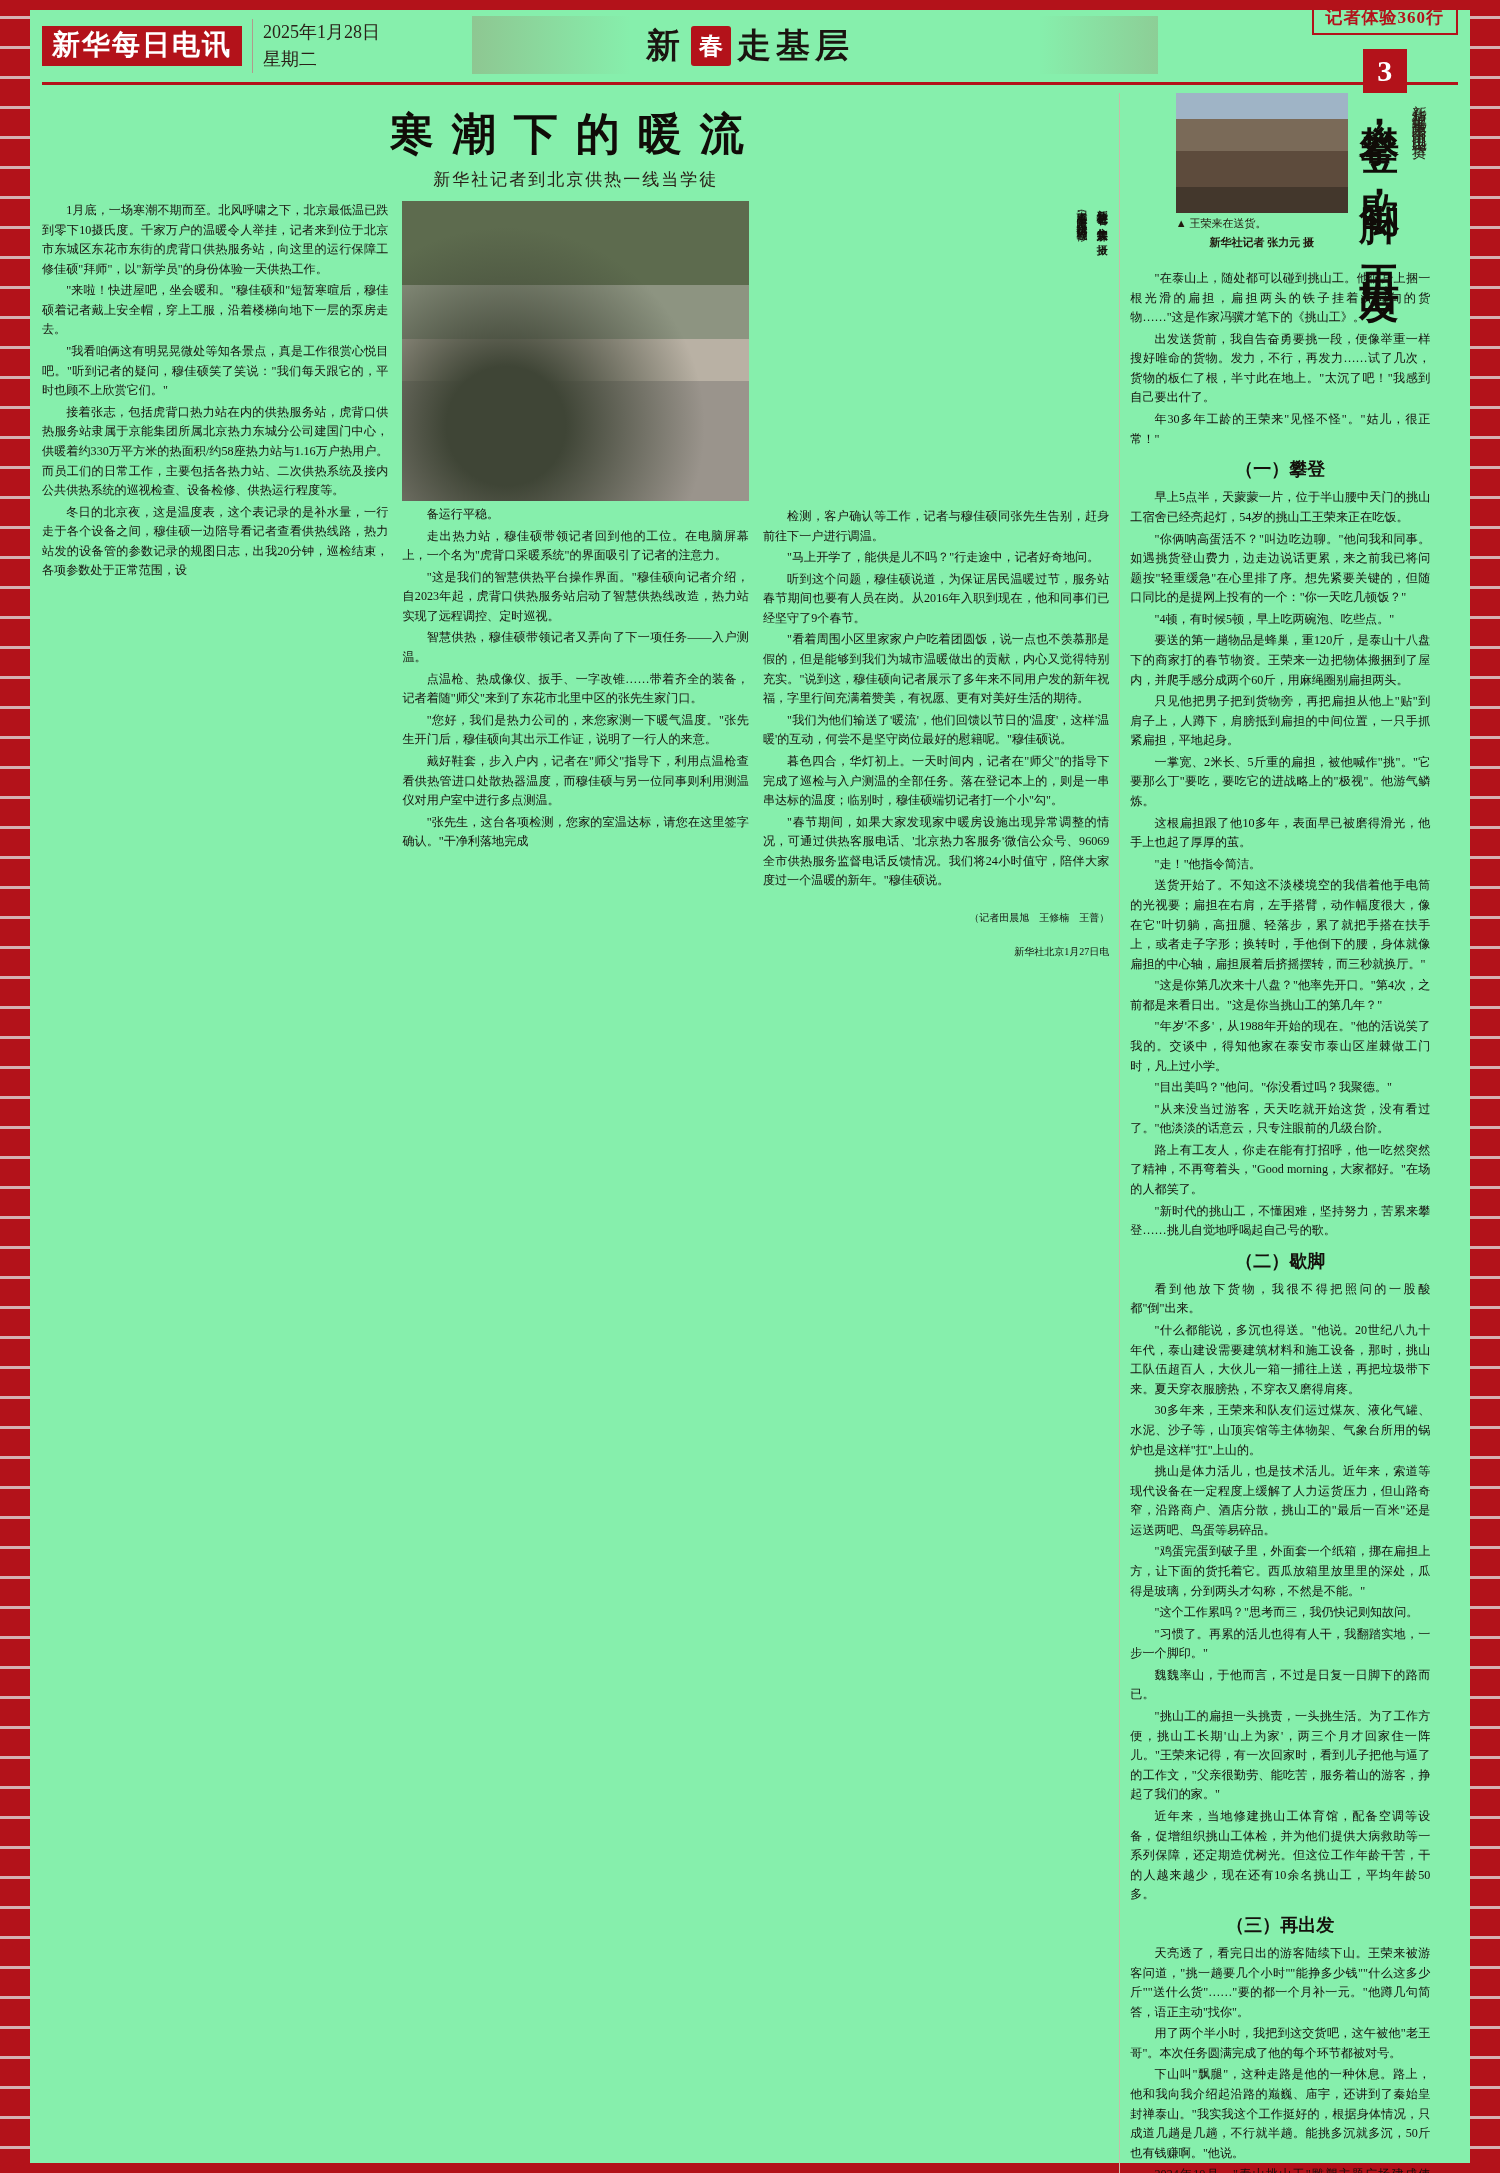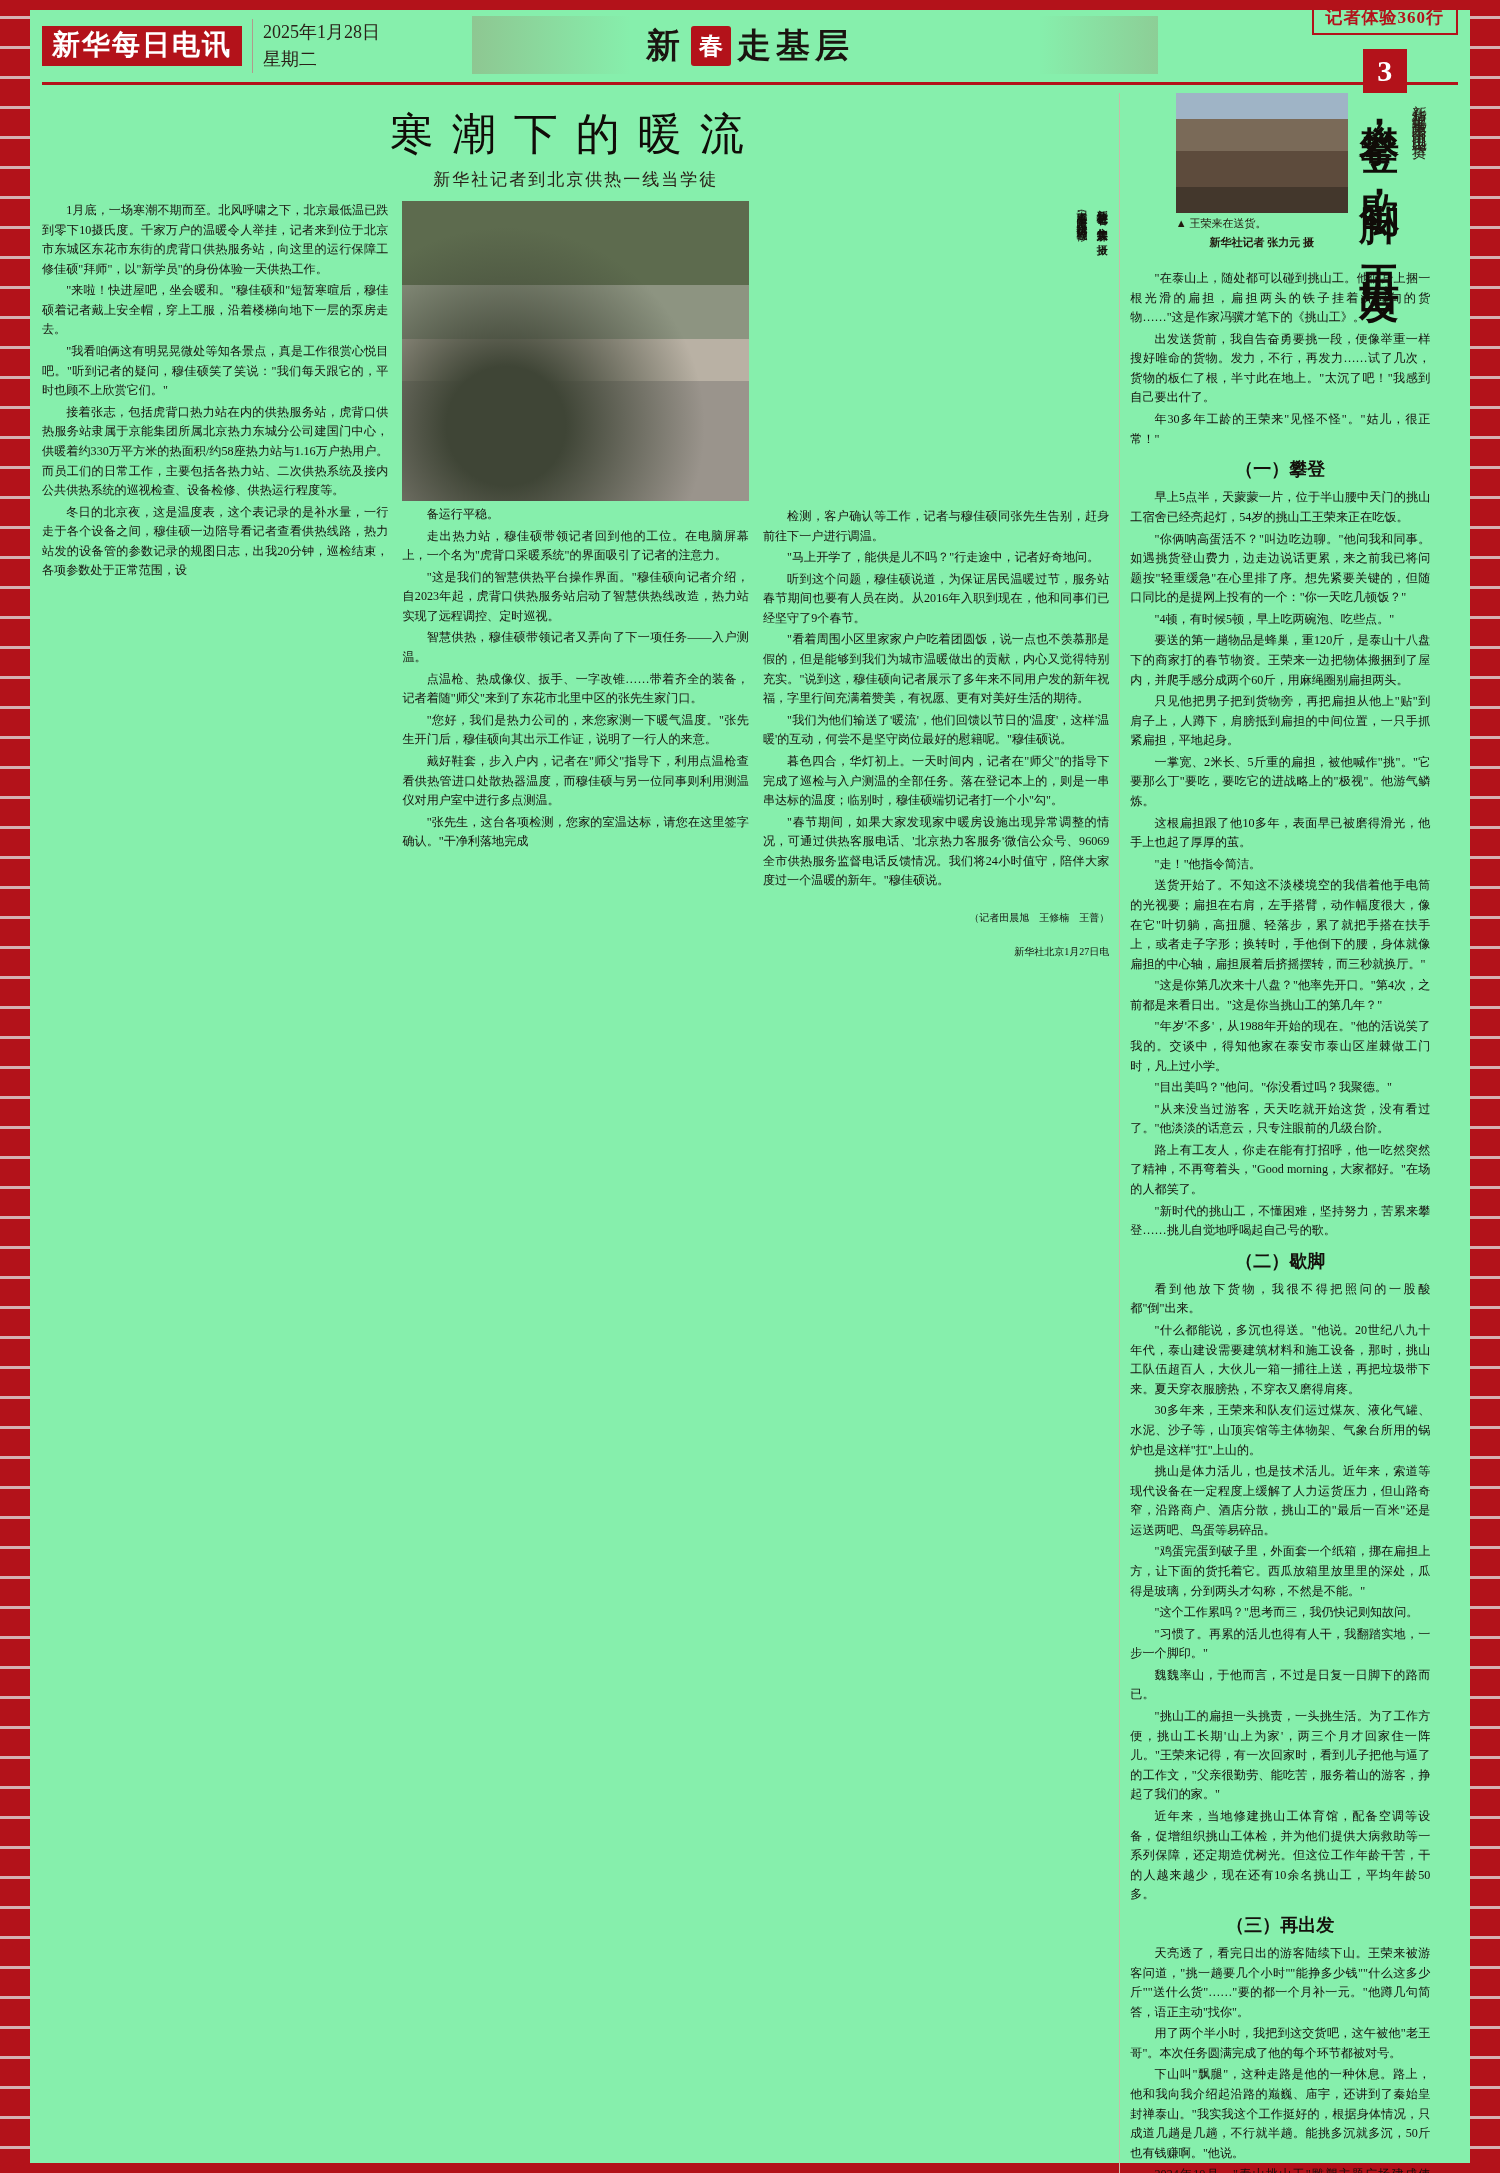--- a/index.html
+++ b/index.html
@@ -94,21 +94,21 @@
     font-size:12.1px;line-height:1.62;text-align:justify;
     text-justify:inter-ideograph;color:#17120d;
   }
   .body-text p{margin:0 0 2px 0;text-indent:2em;}
   .credit{font-size:10px;text-align:right;margin-top:20px;}
 
   
   .sec1{display:flex;margin-top:8px;}
   .sec1-main{width:1085px;padding-right:10px;box-sizing:border-box;}
   .headline1{
-    text-align:center;font-size:44px;font-weight:normal;letter-spacing:18px;
+    text-align:center;font-size:44px;font-weight:bold;letter-spacing:18px;
     margin:12px 0 4px 0;color:#100c08;
   }
   .subhead1{
     text-align:center;font-size:17px;letter-spacing:2px;color:#2a2118;
     margin-bottom:10px;
   }
   .sec1-cols{display:flex;gap:14px;}
   .col{flex:1;}
   .photo{
     width:100%;background:#6d7a6a;position:relative;overflow:hidden;

